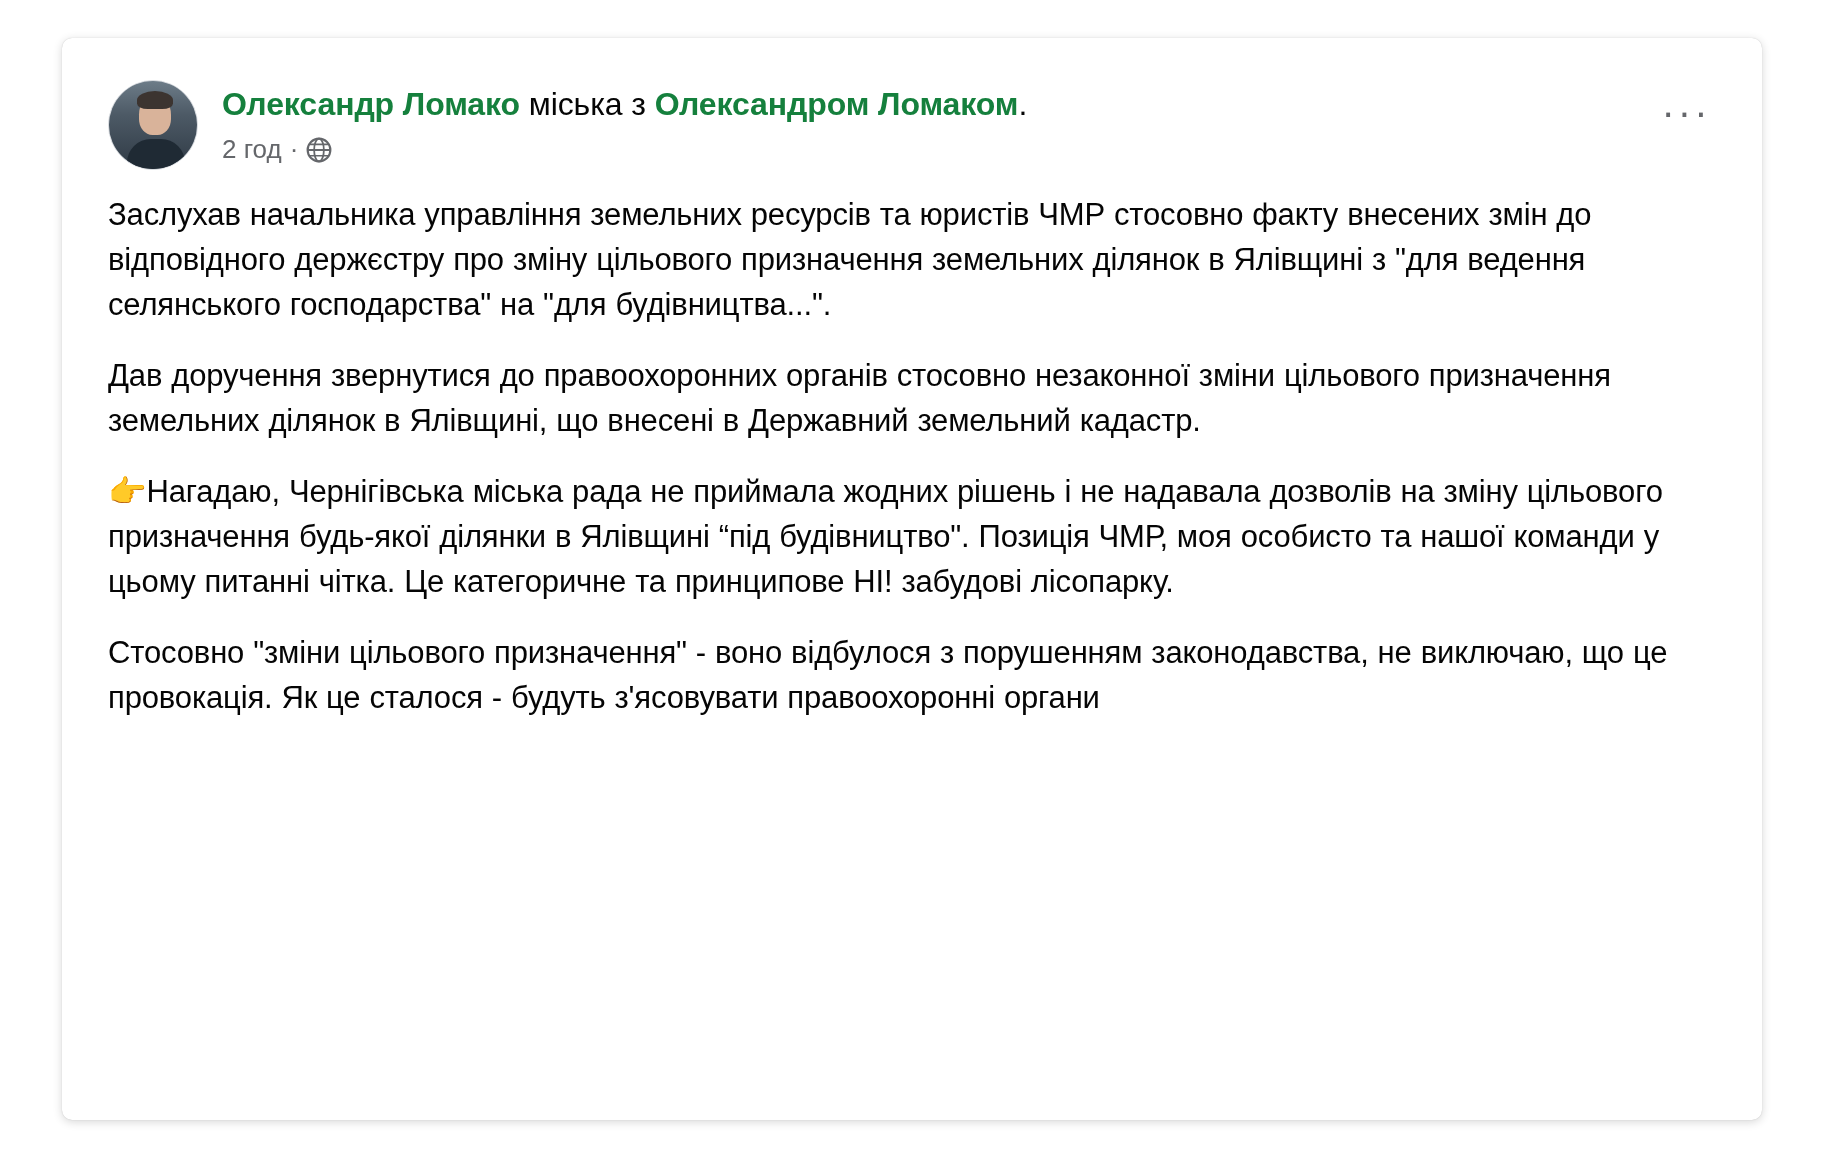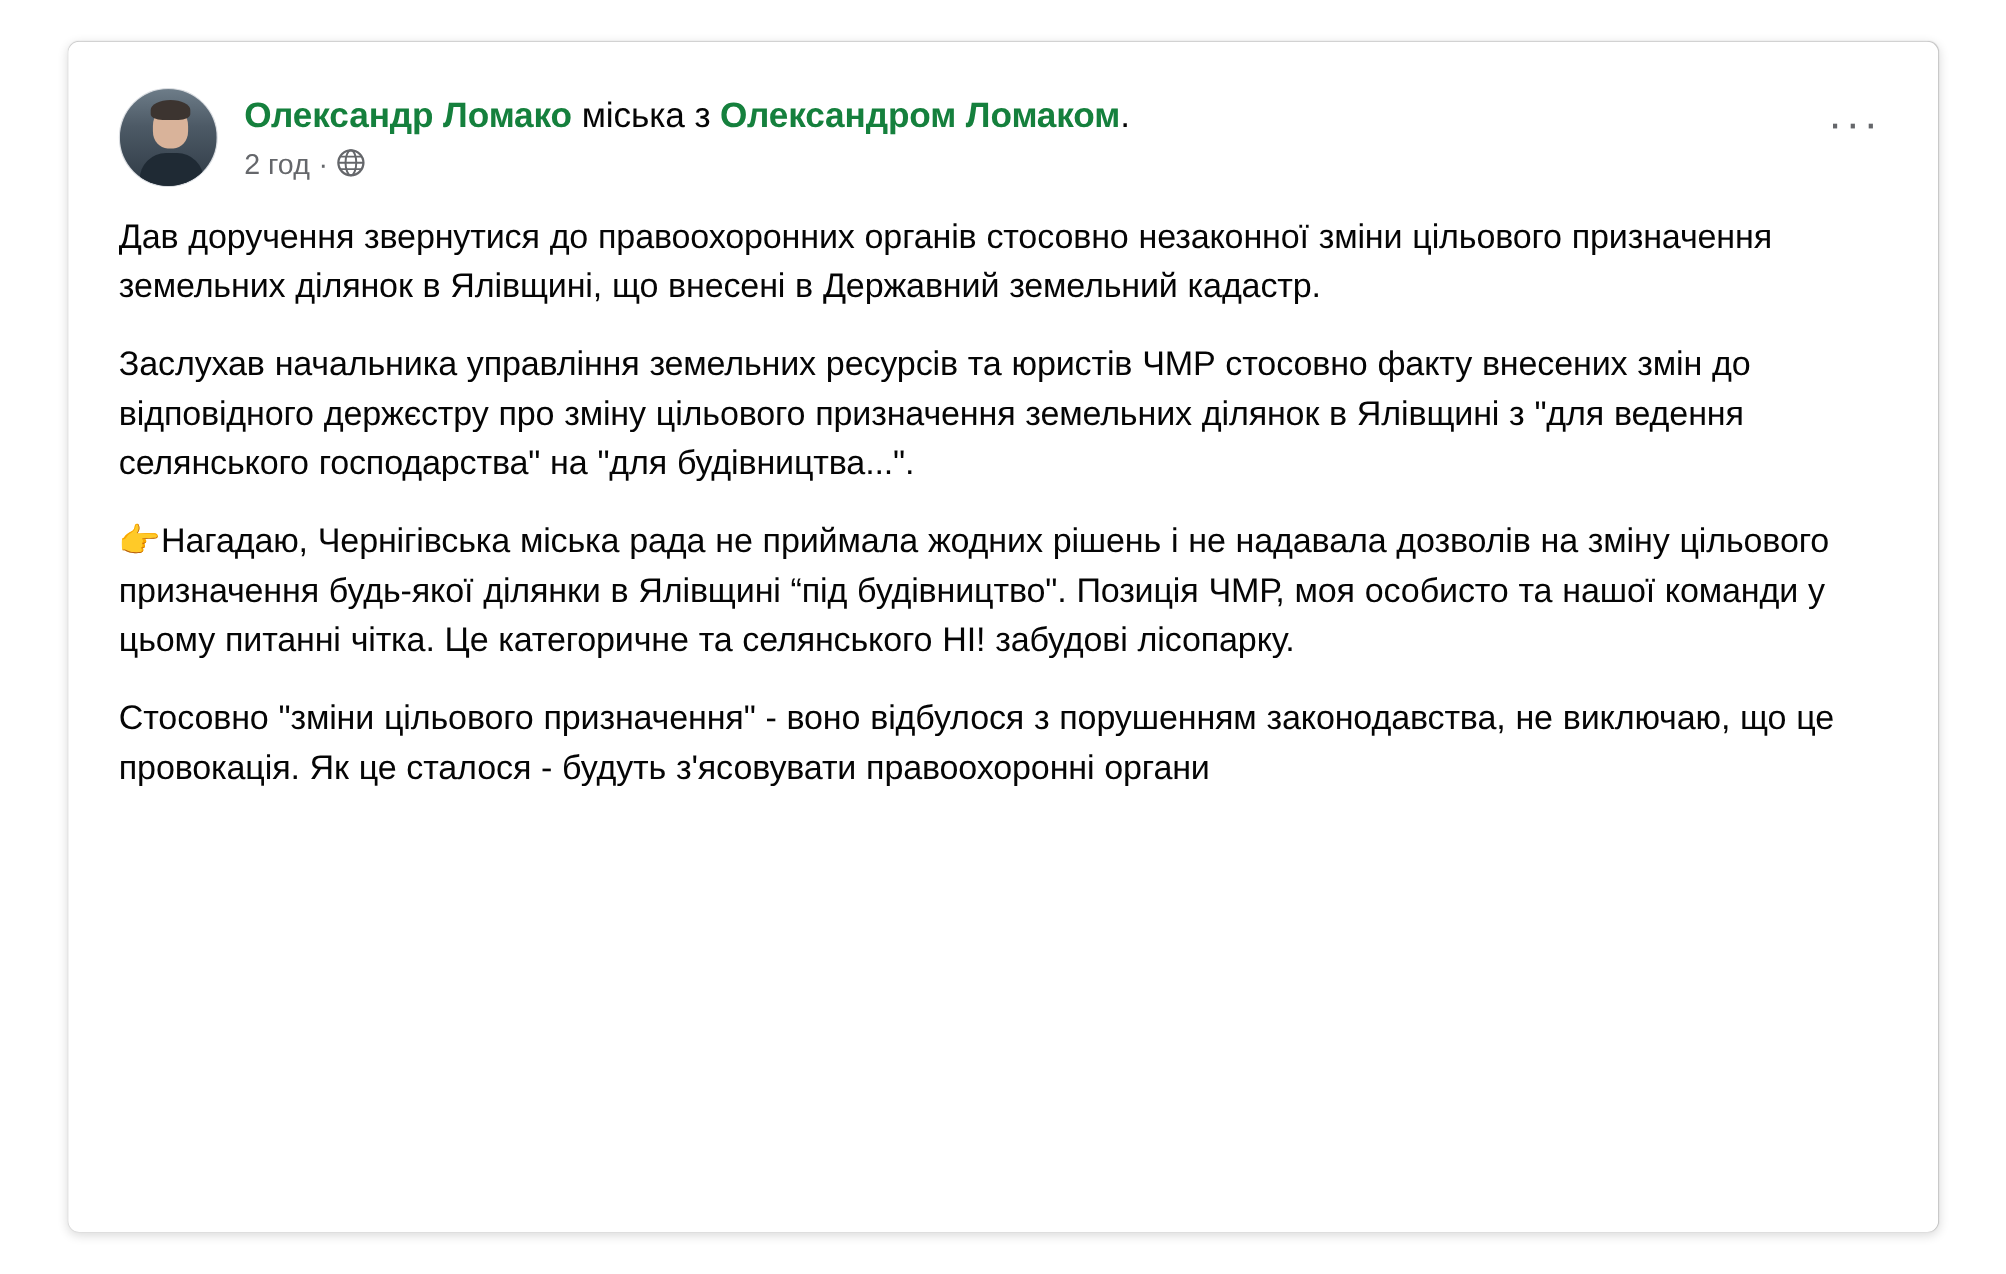--- a/index.html
+++ b/index.html
@@ -112,21 +112,21 @@
     color: #15803d;
   }
   .name-with {
     font-weight: normal;
     color: #050505;
   }
 
   .meta-line {
     margin-top: 10px;
     display: flex;
-    align-items: flex-start;
+    align-items: center;
     font-size: 26px;
     line-height: 30px;
     color: #65676b;
   }
   .meta-sep {
     margin: 0 8px;
     color: #65676b;
   }
   .globe-icon {
     display: inline-block;
@@ -203,21 +203,21 @@
           </span>
         </div>
 
       </div>
 
       <div class="more-btn">···</div>
 
     </div>
 
     <div class="post-body">
+      <p>Заслухав начальника управління земельних ресурсів та юристів ЧМР стосовно факту внесених змін до відповідного держєстру про зміну цільового призначення земельних ділянок в Ялівщині з "для ведення селянського господарства" на "для будівництва...".</p>
       <p>Дав доручення звернутися до правоохоронних органів стосовно незаконної зміни цільового призначення земельних ділянок в Ялівщині, що внесені в Державний земельний кадастр.</p>
-      <p>Заслухав начальника управління земельних ресурсів та юристів ЧМР стосовно факту внесених змін до відповідного держєстру про зміну цільового призначення земельних ділянок в Ялівщині з "для ведення селянського господарства" на "для будівництва...".</p>
-      <p>👉Нагадаю, Чернігівська міська рада не приймала жодних рішень і не надавала дозволів на зміну цільового призначення будь-якої ділянки в Ялівщині “під будівництво". Позиція ЧМР, моя особисто та нашої команди у цьому питанні чітка. Це категоричне та селянського НІ! забудові лісопарку.</p>
+      <p>👉Нагадаю, Чернігівська міська рада не приймала жодних рішень і не надавала дозволів на зміну цільового призначення будь-якої ділянки в Ялівщині “під будівництво". Позиція ЧМР, моя особисто та нашої команди у цьому питанні чітка. Це категоричне та принципове НІ! забудові лісопарку.</p>
       <p>Стосовно "зміни цільового призначення" - воно відбулося з порушенням законодавства, не виключаю, що це провокація. Як це сталося - будуть з'ясовувати правоохоронні органи</p>
     </div>
 
   </div>
 
 </div>
 
 </body></html>

